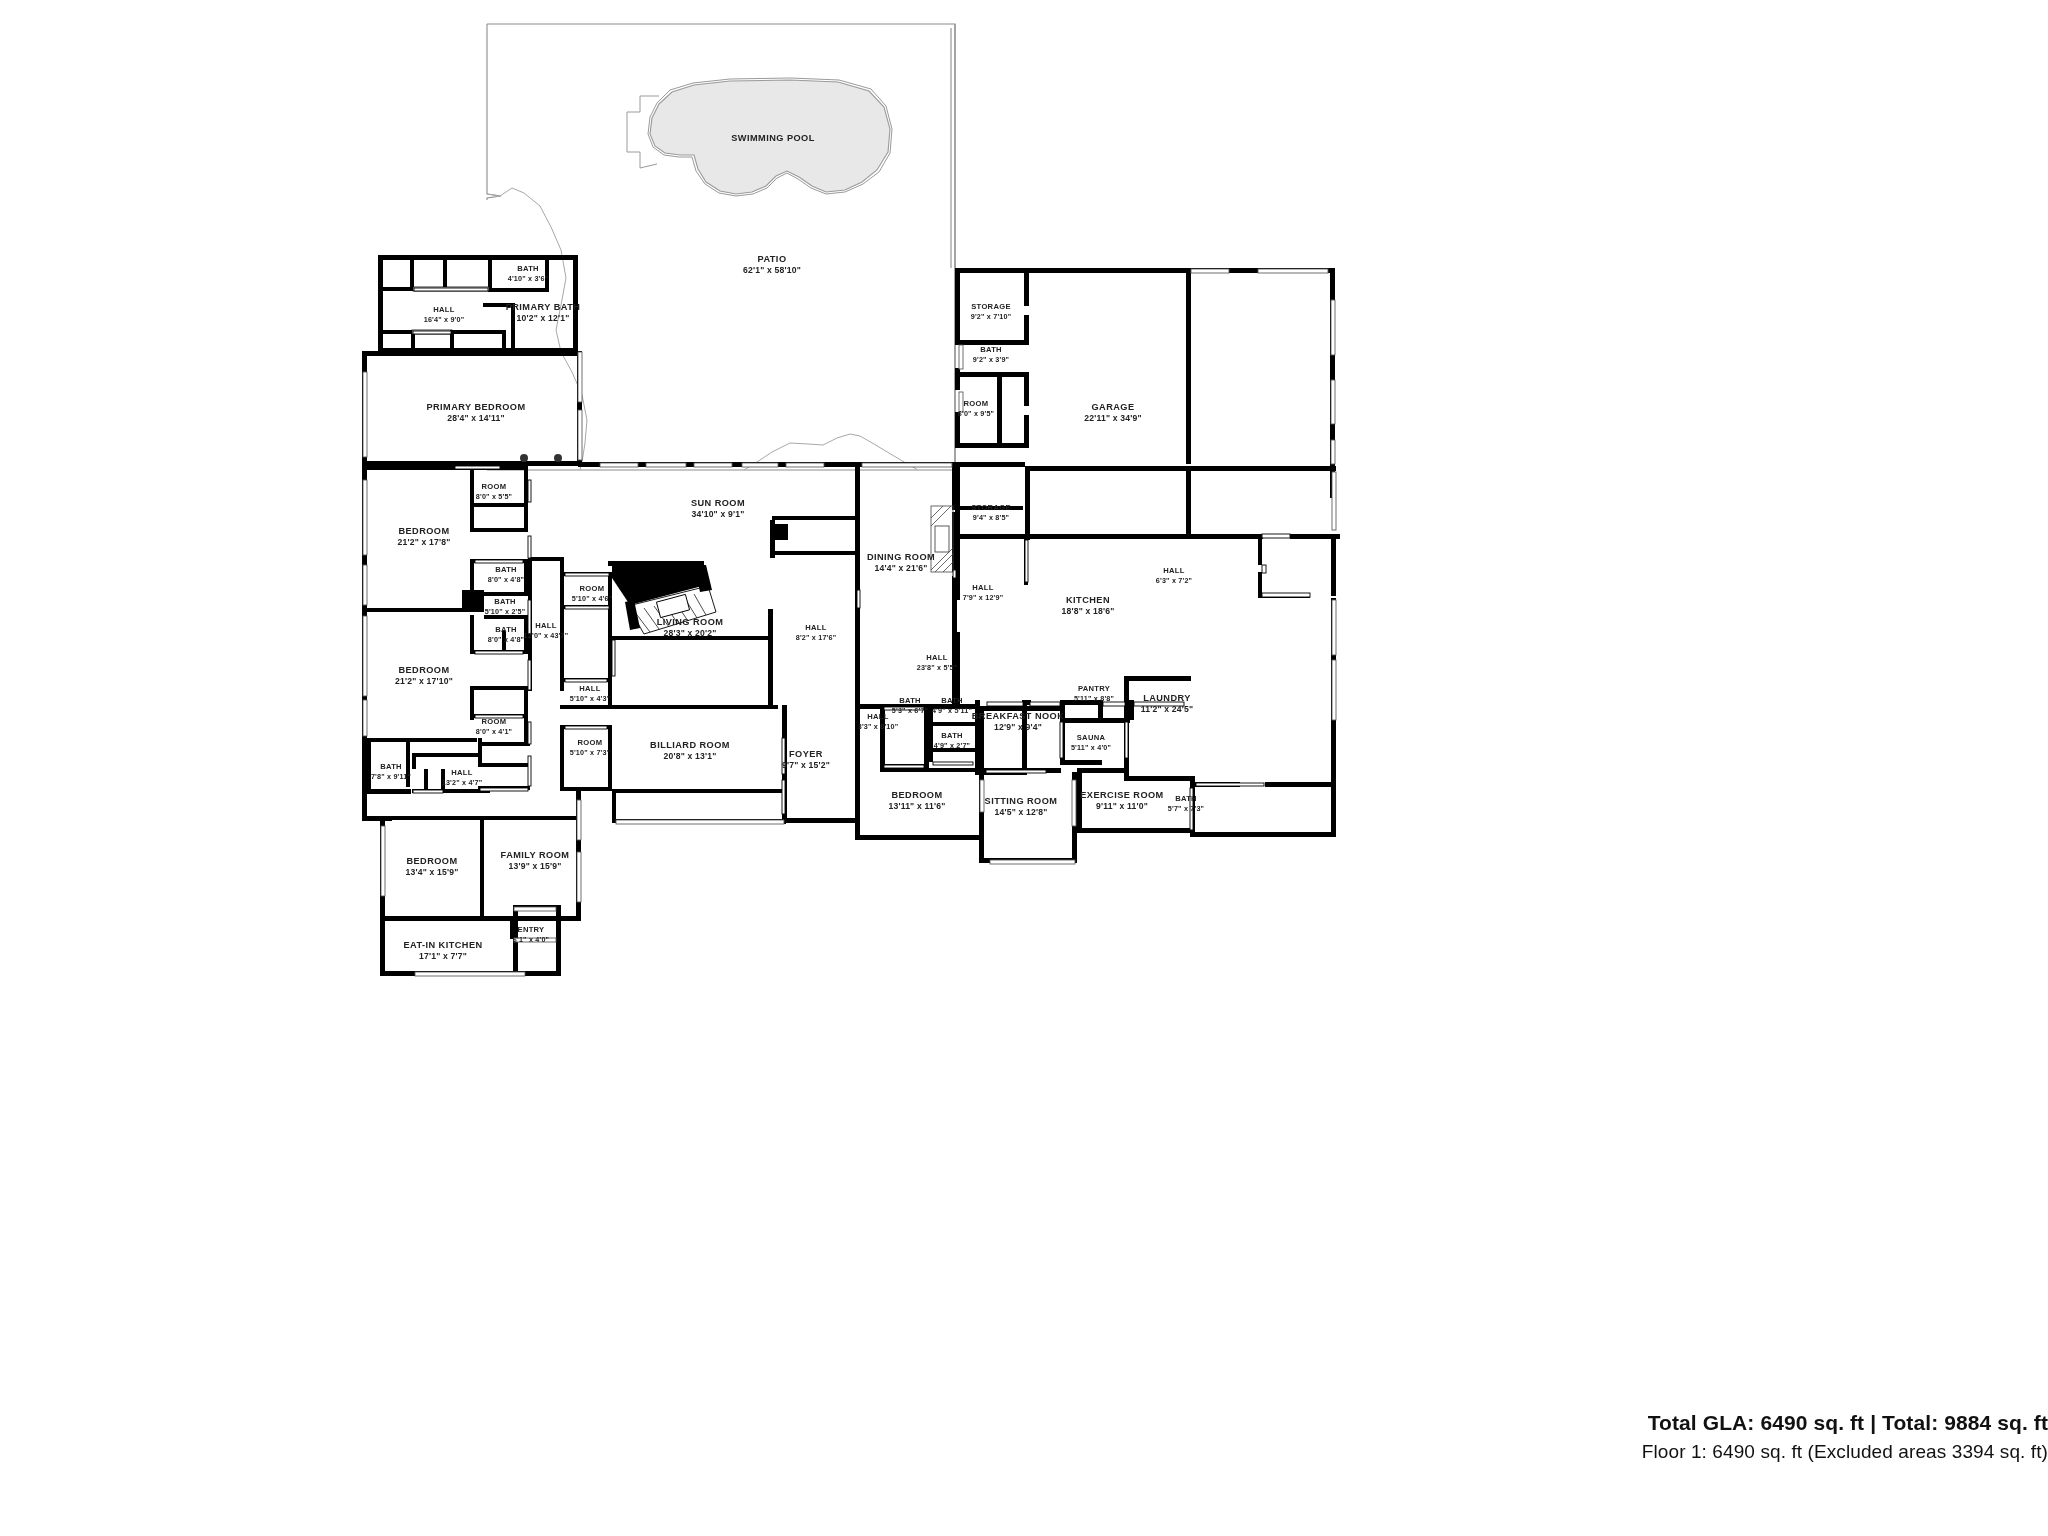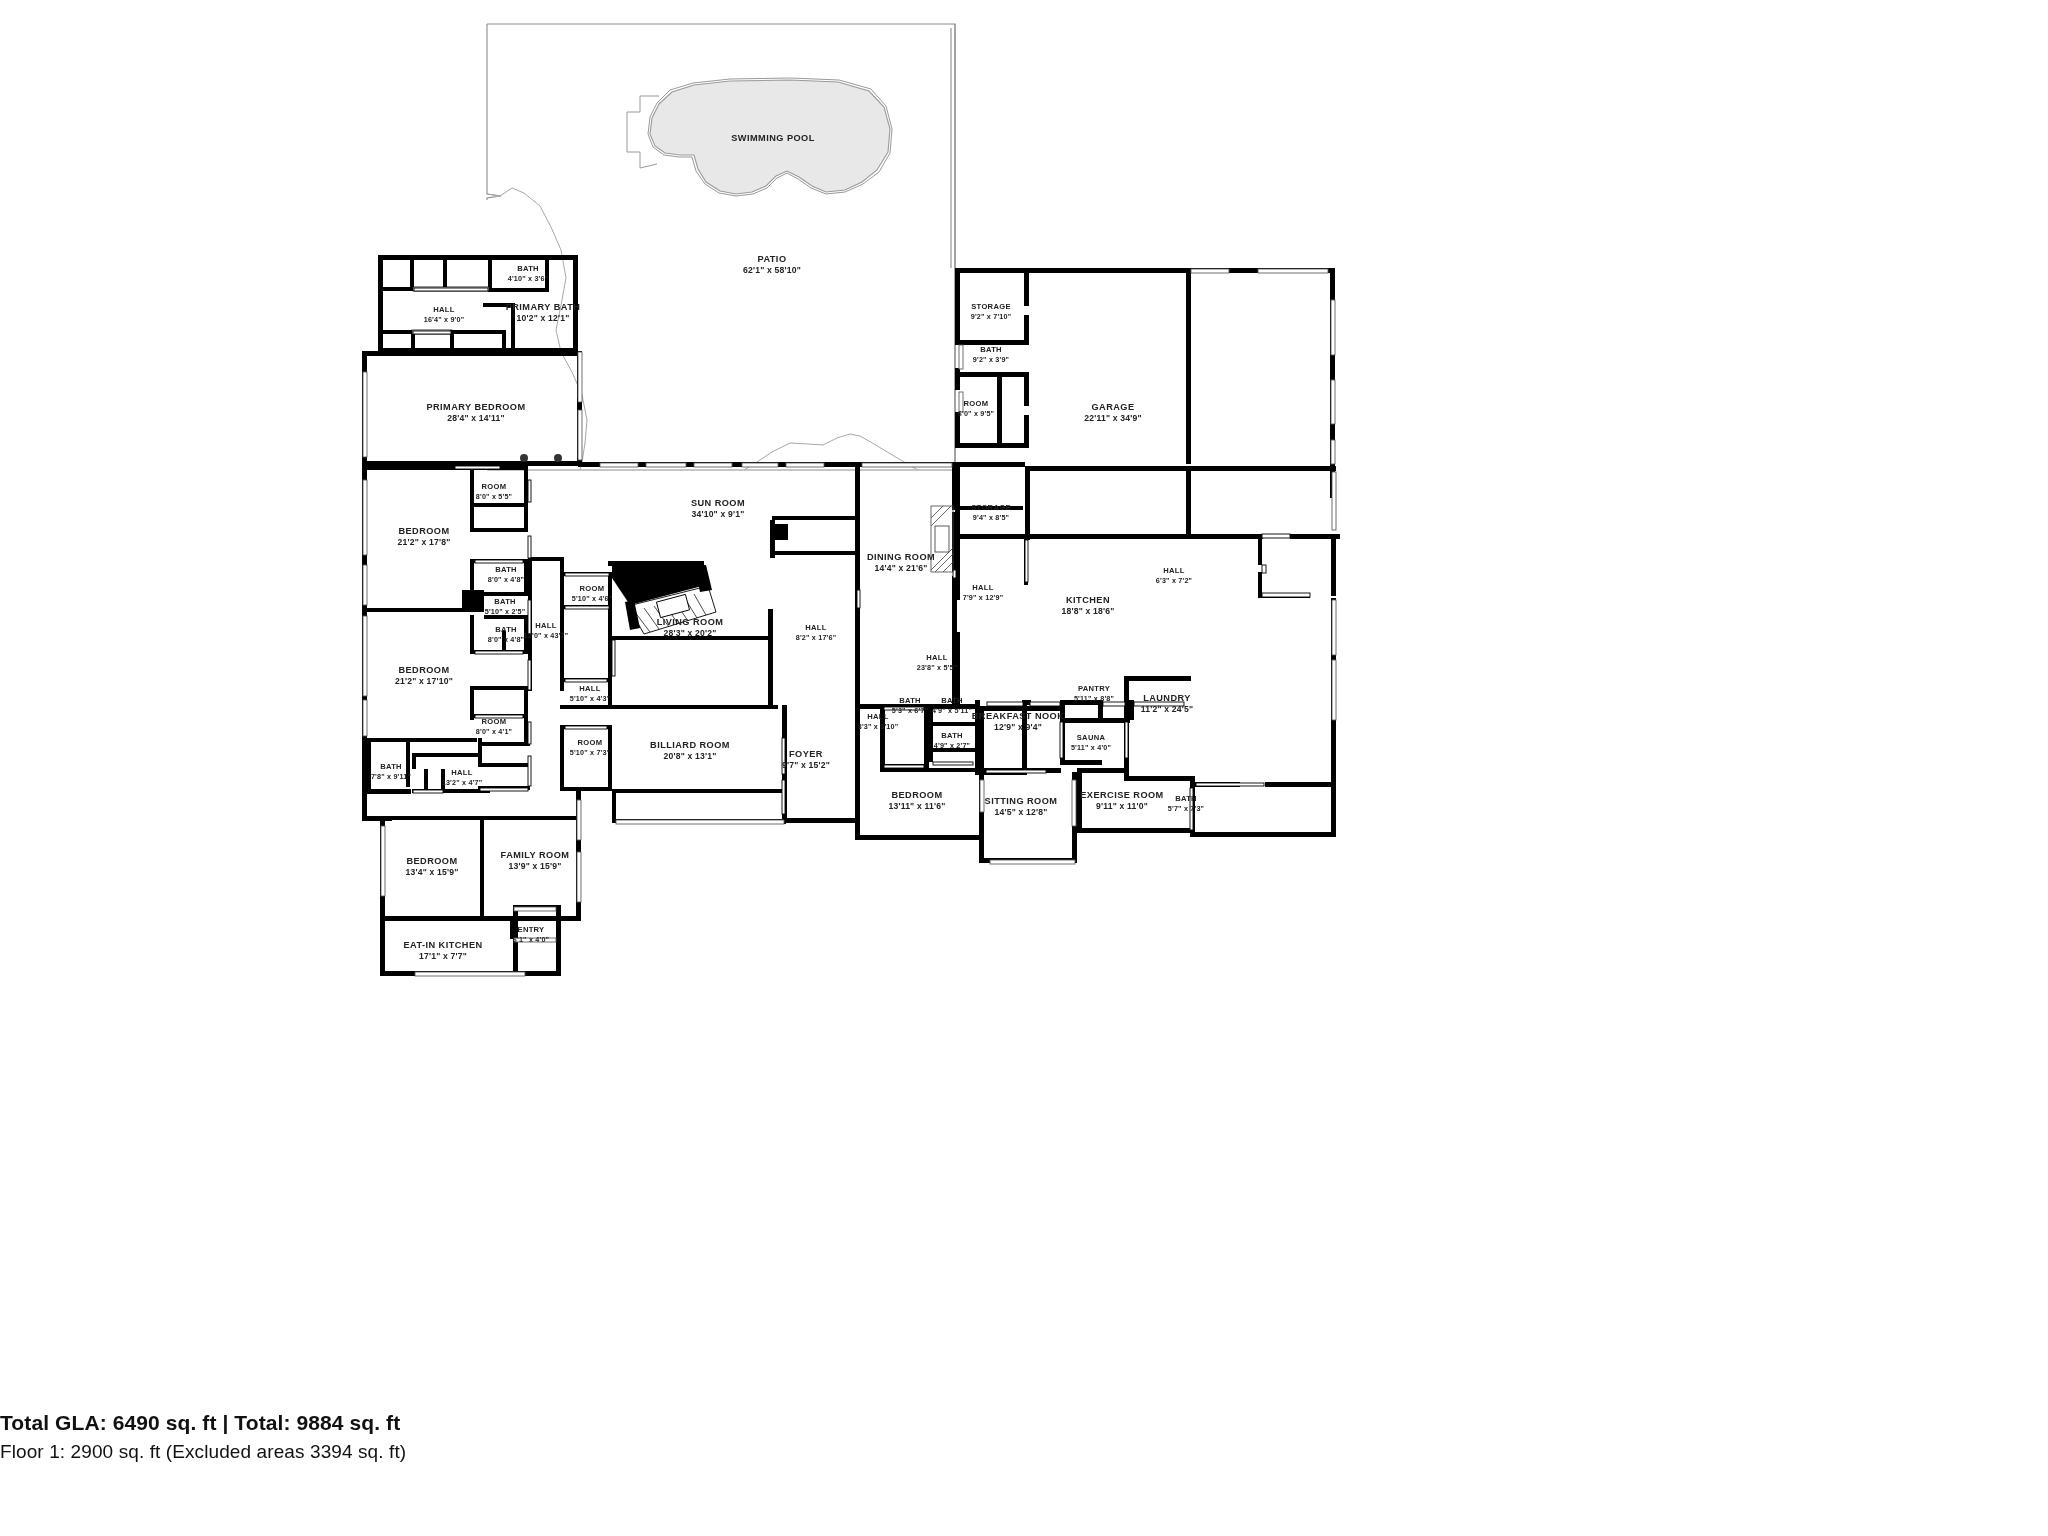--- a/index.html
+++ b/index.html
@@ -42,21 +42,21 @@
   .door-open{fill:#ffffff;stroke:#000000;stroke-width:0.9;}
   .win{fill:#ffffff;stroke:#555555;stroke-width:0.85;}
   .stair{fill:#ffffff;stroke:#000000;stroke-width:0.9;}
   .stairline{stroke:#000000;stroke-width:0.7;}
   .hatch{fill:none;stroke:#444;stroke-width:0.8;}
   .dot{fill:#333;}
 
   
   #footer{
     position:absolute;left:0;right:0;top:1408px;
-    text-align:left;
+    text-align:right;
   }
   #footer .t1{
     font-size:21px;font-weight:bold;color:#111;letter-spacing:.1px;
     line-height:30px;white-space:nowrap;
   }
   #footer .t2{
     font-size:19px;color:#111;letter-spacing:.1px;line-height:28px;
     white-space:nowrap;
   }
   #footer .t3{
@@ -647,14 +647,14 @@
           <text class="rm-name sm" x="1186" y="801">BATH</text>
           <text class="rm-dim sm" x="1186" y="810.5">5'7" x 7'3"</text>
         </g>
       </g>
 
 </svg>
 </div>
 
 <div id="footer">
   <div class="t1">Total GLA: 6490 sq. ft  |  Total: 9884 sq. ft</div>
-  <div class="t2">Floor 1: 2900 sq. ft (Excluded areas 3394 sq. ft)</div>
+  <div class="t2">Floor 1: 6490 sq. ft (Excluded areas 3394 sq. ft)</div>
 </div>
 
 </body></html>

